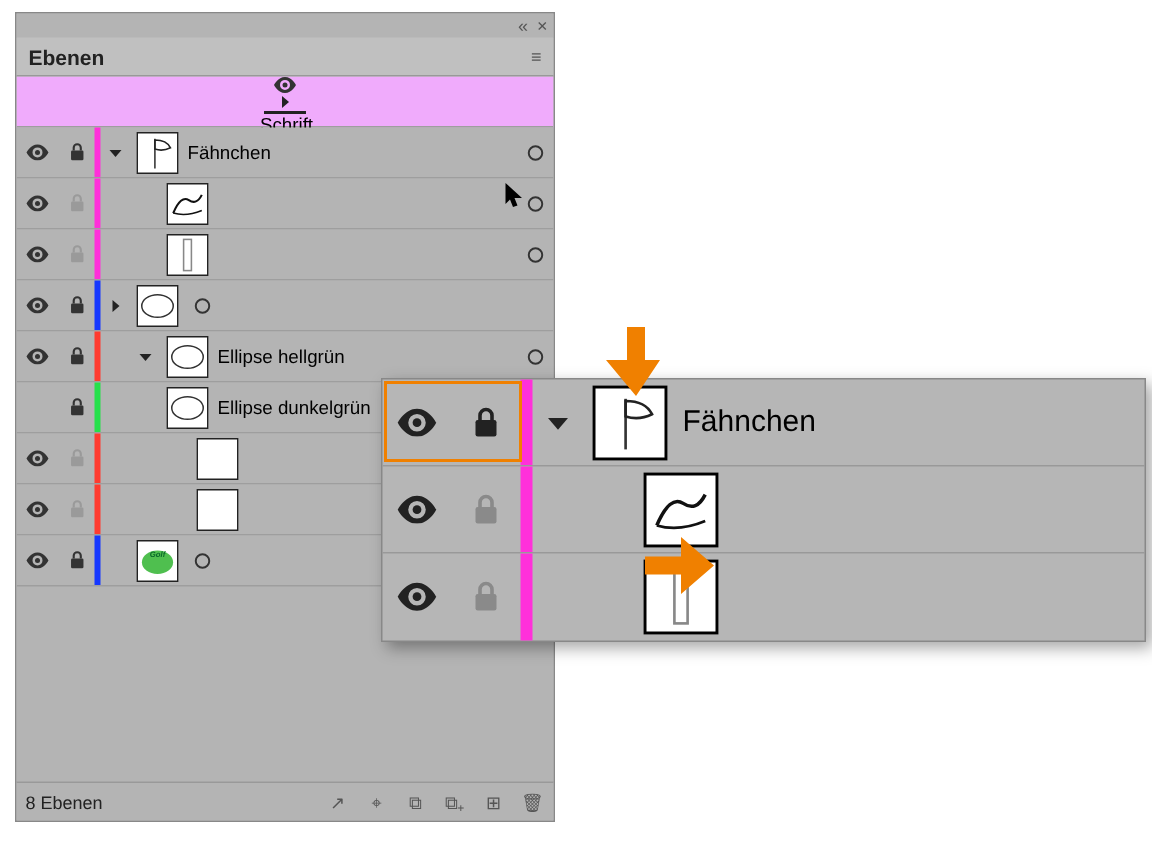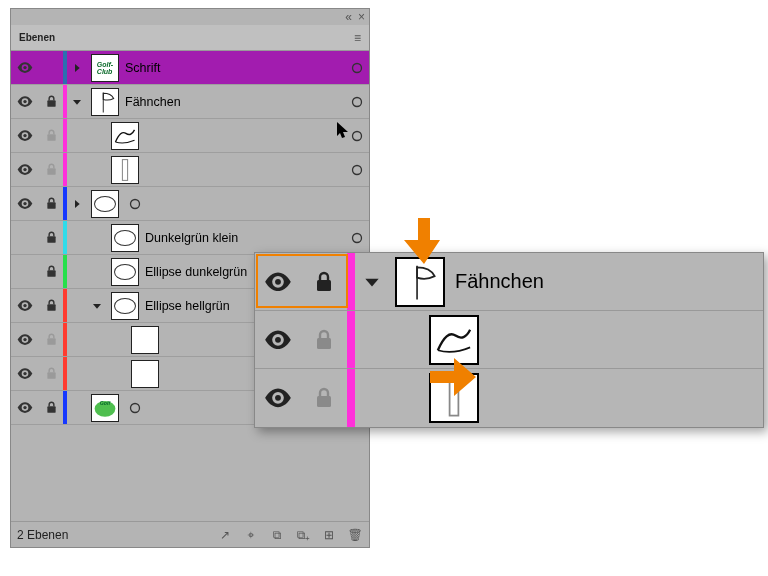--- a/index.html
+++ b/index.html
@@ -35,31 +35,31 @@
   .titlebar .ctl { cursor: default; }
   .tabrow {
     height: 26px;
     background: #c0c0c0;
     display: flex;
     align-items: center;
     justify-content: space-between;
     padding: 0 8px;
     border-bottom: 1px solid #999;
   }
-  .tabrow .tab { font-weight: bold; font-size: 10px; color: #222; text-align: right; }
+  .tabrow .tab { font-weight: bold; font-size: 14px; color: #222; text-align: right; }
   .layerlist { flex: 1; overflow: hidden; background: #b4b4b4; }
   .row {
     height: 34px;
     display: flex;
     align-items: center;
     border-bottom: 1px solid #9e9e9e;
     background: #b4b4b4;
     position: relative;
   }
-  .row.selected { background: #a21caf; }
+  .row.selected { background: #f0abfc; flex-direction: column; }
   .cell-vis { width: 28px; display:flex; justify-content:center; align-items:center; color:#333; }
   .cell-lock { width: 24px; display:flex; justify-content:center; align-items:center; color:#333; }
   .cell-lock.faded, .cell-vis.faded { color:#888; }
   .colorbar { width: 4px; height: 100%; }
   .indent { height: 100%; display:flex; align-items:center; }
   .disc { width: 20px; display:flex; justify-content:center; align-items:center; color:#333; font-size:13px;}
   .thumb {
     width: 28px; height: 28px;
     background: #fff;
     border: 1px solid #222;
@@ -282,62 +282,20 @@
     <div class="thumb">
           <div class="mini-ellipse"></div>
         </div>
     <div class="target">
           <svg width="12" height="12" viewBox="0 0 12 12">
             <circle cx="6" cy="6" r="4.5" fill="none" stroke="#333" stroke-width="1.3"></circle>
           </svg>
         </div>
   </div>
       <div class="row">
-    <div class="cell-vis faded"></div>
-    <div class="cell-lock">
-          <svg width="13" height="13" viewBox="0 0 20 22">
-            <rect x="3" y="9" width="14" height="11" rx="1.5" fill="#333"></rect>
-            <path d="M6 9 V6 a4 4 0 018 0 v3" fill="none" stroke="#333" stroke-width="2.4"></path>
-          </svg>
-        </div>
-    <div class="colorbar" style="background:#30dcea"></div>
-    <div class="indent" style="width:20px"></div>
-    <div class="disc"></div>
-    <div class="thumb">
-          <div class="mini-ellipse"></div>
-        </div>
-    <div class="lname">Dunkelgrün klein</div>
-    <div class="target">
-          <svg width="12" height="12" viewBox="0 0 12 12">
-            <circle cx="6" cy="6" r="4.5" fill="none" stroke="#333" stroke-width="1.3"></circle>
-          </svg>
-        </div>
-  </div>
-      <div class="row">
-    <div class="cell-vis faded"></div>
-    <div class="cell-lock">
-          <svg width="13" height="13" viewBox="0 0 20 22">
-            <rect x="3" y="9" width="14" height="11" rx="1.5" fill="#333"></rect>
-            <path d="M6 9 V6 a4 4 0 018 0 v3" fill="none" stroke="#333" stroke-width="2.4"></path>
-          </svg>
-        </div>
-    <div class="colorbar" style="background:#26e04b"></div>
-    <div class="indent" style="width:20px"></div>
-    <div class="disc"></div>
-    <div class="thumb">
-          <div class="mini-ellipse"></div>
-        </div>
-    <div class="lname">Ellipse dunkelgrün</div>
-    <div class="target">
-          <svg width="12" height="12" viewBox="0 0 12 12">
-            <circle cx="6" cy="6" r="4.5" fill="none" stroke="#333" stroke-width="1.3"></circle>
-          </svg>
-        </div>
-  </div>
-      <div class="row">
     <div class="cell-vis">
           <svg width="16" height="11.2" viewBox="0 0 24 16">
             <path fill="#333" d="M12 0C5 0 1 8 1 8s4 8 11 8 11-8 11-8S19 0 12 0zm0 13a5 5 0 110-10 5 5 0 010 10z"></path>
             <circle cx="12" cy="8" r="2.5" fill="#333"></circle>
           </svg>
         </div>
     <div class="cell-lock">
           <svg width="13" height="13" viewBox="0 0 20 22">
             <rect x="3" y="9" width="14" height="11" rx="1.5" fill="#333"></rect>
             <path d="M6 9 V6 a4 4 0 018 0 v3" fill="none" stroke="#333" stroke-width="2.4"></path>
@@ -354,20 +312,41 @@
           <div class="mini-ellipse"></div>
         </div>
     <div class="lname">Ellipse hellgrün</div>
     <div class="target">
           <svg width="12" height="12" viewBox="0 0 12 12">
             <circle cx="6" cy="6" r="4.5" fill="none" stroke="#333" stroke-width="1.3"></circle>
           </svg>
         </div>
   </div>
       <div class="row">
+    <div class="cell-vis faded"></div>
+    <div class="cell-lock">
+          <svg width="13" height="13" viewBox="0 0 20 22">
+            <rect x="3" y="9" width="14" height="11" rx="1.5" fill="#333"></rect>
+            <path d="M6 9 V6 a4 4 0 018 0 v3" fill="none" stroke="#333" stroke-width="2.4"></path>
+          </svg>
+        </div>
+    <div class="colorbar" style="background:#26e04b"></div>
+    <div class="indent" style="width:20px"></div>
+    <div class="disc"></div>
+    <div class="thumb">
+          <div class="mini-ellipse"></div>
+        </div>
+    <div class="lname">Ellipse dunkelgrün</div>
+    <div class="target">
+          <svg width="12" height="12" viewBox="0 0 12 12">
+            <circle cx="6" cy="6" r="4.5" fill="none" stroke="#333" stroke-width="1.3"></circle>
+          </svg>
+        </div>
+  </div>
+      <div class="row">
     <div class="cell-vis">
           <svg width="16" height="11.2" viewBox="0 0 24 16">
             <path fill="#333" d="M12 0C5 0 1 8 1 8s4 8 11 8 11-8 11-8S19 0 12 0zm0 13a5 5 0 110-10 5 5 0 010 10z"></path>
             <circle cx="12" cy="8" r="2.5" fill="#333"></circle>
           </svg>
         </div>
     <div class="cell-lock faded">
           <svg width="13" height="13" viewBox="0 0 20 22">
             <rect x="3" y="9" width="14" height="11" rx="1.5" fill="#9a9a9a"></rect>
             <path d="M6 9 V6 a4 4 0 018 0 v3" fill="none" stroke="#9a9a9a" stroke-width="2.4"></path>
@@ -432,21 +411,21 @@
         </div>
     <div class="target">
           <svg width="12" height="12" viewBox="0 0 12 12">
             <circle cx="6" cy="6" r="4.5" fill="none" stroke="#333" stroke-width="1.3"></circle>
           </svg>
         </div>
   </div>
     </div>
 
   <div class="footer">
-    <span class="status">2 Ebenen</span>
+    <span class="status">8 Ebenen</span>
     <div class="tools">
       <span>↗</span>
       <span>⌖</span>
       <span>⧉</span>
       <span>⧉₊</span>
       <span>⊞</span>
       <span>🗑</span>
     </div>
   </div>
 </div>

